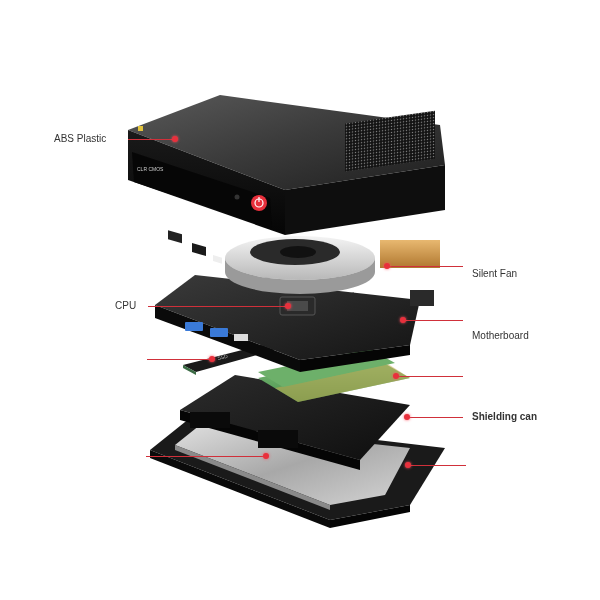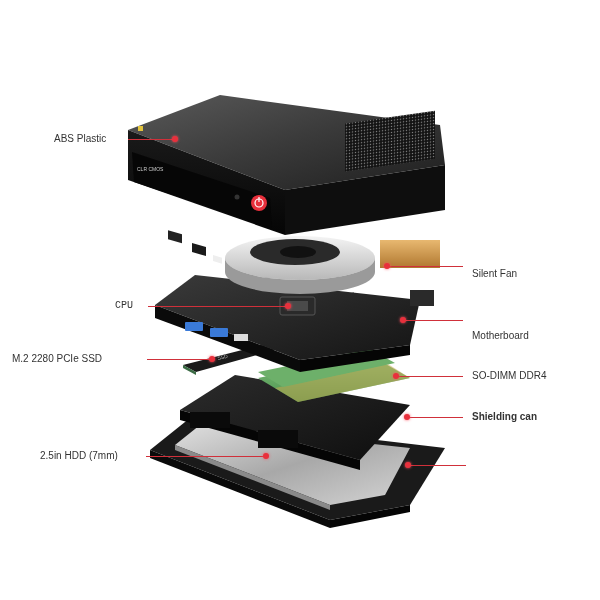--- a/index.html
+++ b/index.html
@@ -129,40 +129,37 @@
   </svg>
 
   <div class="label" style="left:54px; top:131px;">ABS Plastic</div>
   <div class="leader" style="left:128px; top:139px; width:46px;"></div>
   <div class="dot" style="left:172px; top:136px;"></div>
 
   <div class="label" style="left:472px; top:258px;margin-top:8px;">Silent Fan</div>
   <div class="leader" style="left:385px; top:266px; width:78px;"></div>
   <div class="dot" style="left:384px; top:263px;"></div>
 
-  <div class="label" style="left:115px; top:298px;font-family:Liberation Mono, monospace;">CPU</div>
+  <div class="label" style="left:115px; top:298px;">CPU</div>
   <div class="leader" style="left:148px; top:306px; width:140px;"></div>
   <div class="dot" style="left:285px; top:303px;"></div>
 
   <div class="label" style="left:472px; top:312px;margin-top:16px;">Motherboard</div>
   <div class="leader" style="left:403px; top:320px; width:60px;"></div>
   <div class="dot" style="left:400px; top:317px;"></div>
 
-  <div class="label" style="left:12px; top:351px;">M.2 2280 PCIe SSD</div>
   <div class="leader" style="left:147px; top:359px; width:64px;"></div>
   <div class="dot" style="left:209px; top:356px;"></div>
 
-  <div class="label" style="left:472px; top:368px;">SO-DIMM DDR4</div>
   <div class="leader" style="left:396px; top:376px; width:67px;"></div>
   <div class="dot" style="left:393px; top:373px;"></div>
 
   <div class="label" style="left:472px; top:409px;font-weight:bold;">Shielding can</div>
   <div class="leader" style="left:408px; top:417px; width:55px;"></div>
   <div class="dot" style="left:404px; top:414px;"></div>
 
-  <div class="label" style="left:40px; top:448px;">2.5in HDD (7mm)</div>
   <div class="leader" style="left:146px; top:456px; width:120px;"></div>
   <div class="dot" style="left:263px; top:453px;"></div>
 
   <div class="leader" style="left:410px; top:465px; width:56px;"></div>
   <div class="dot" style="left:405px; top:462px;"></div>
 
 </div>
 
 </body></html>

